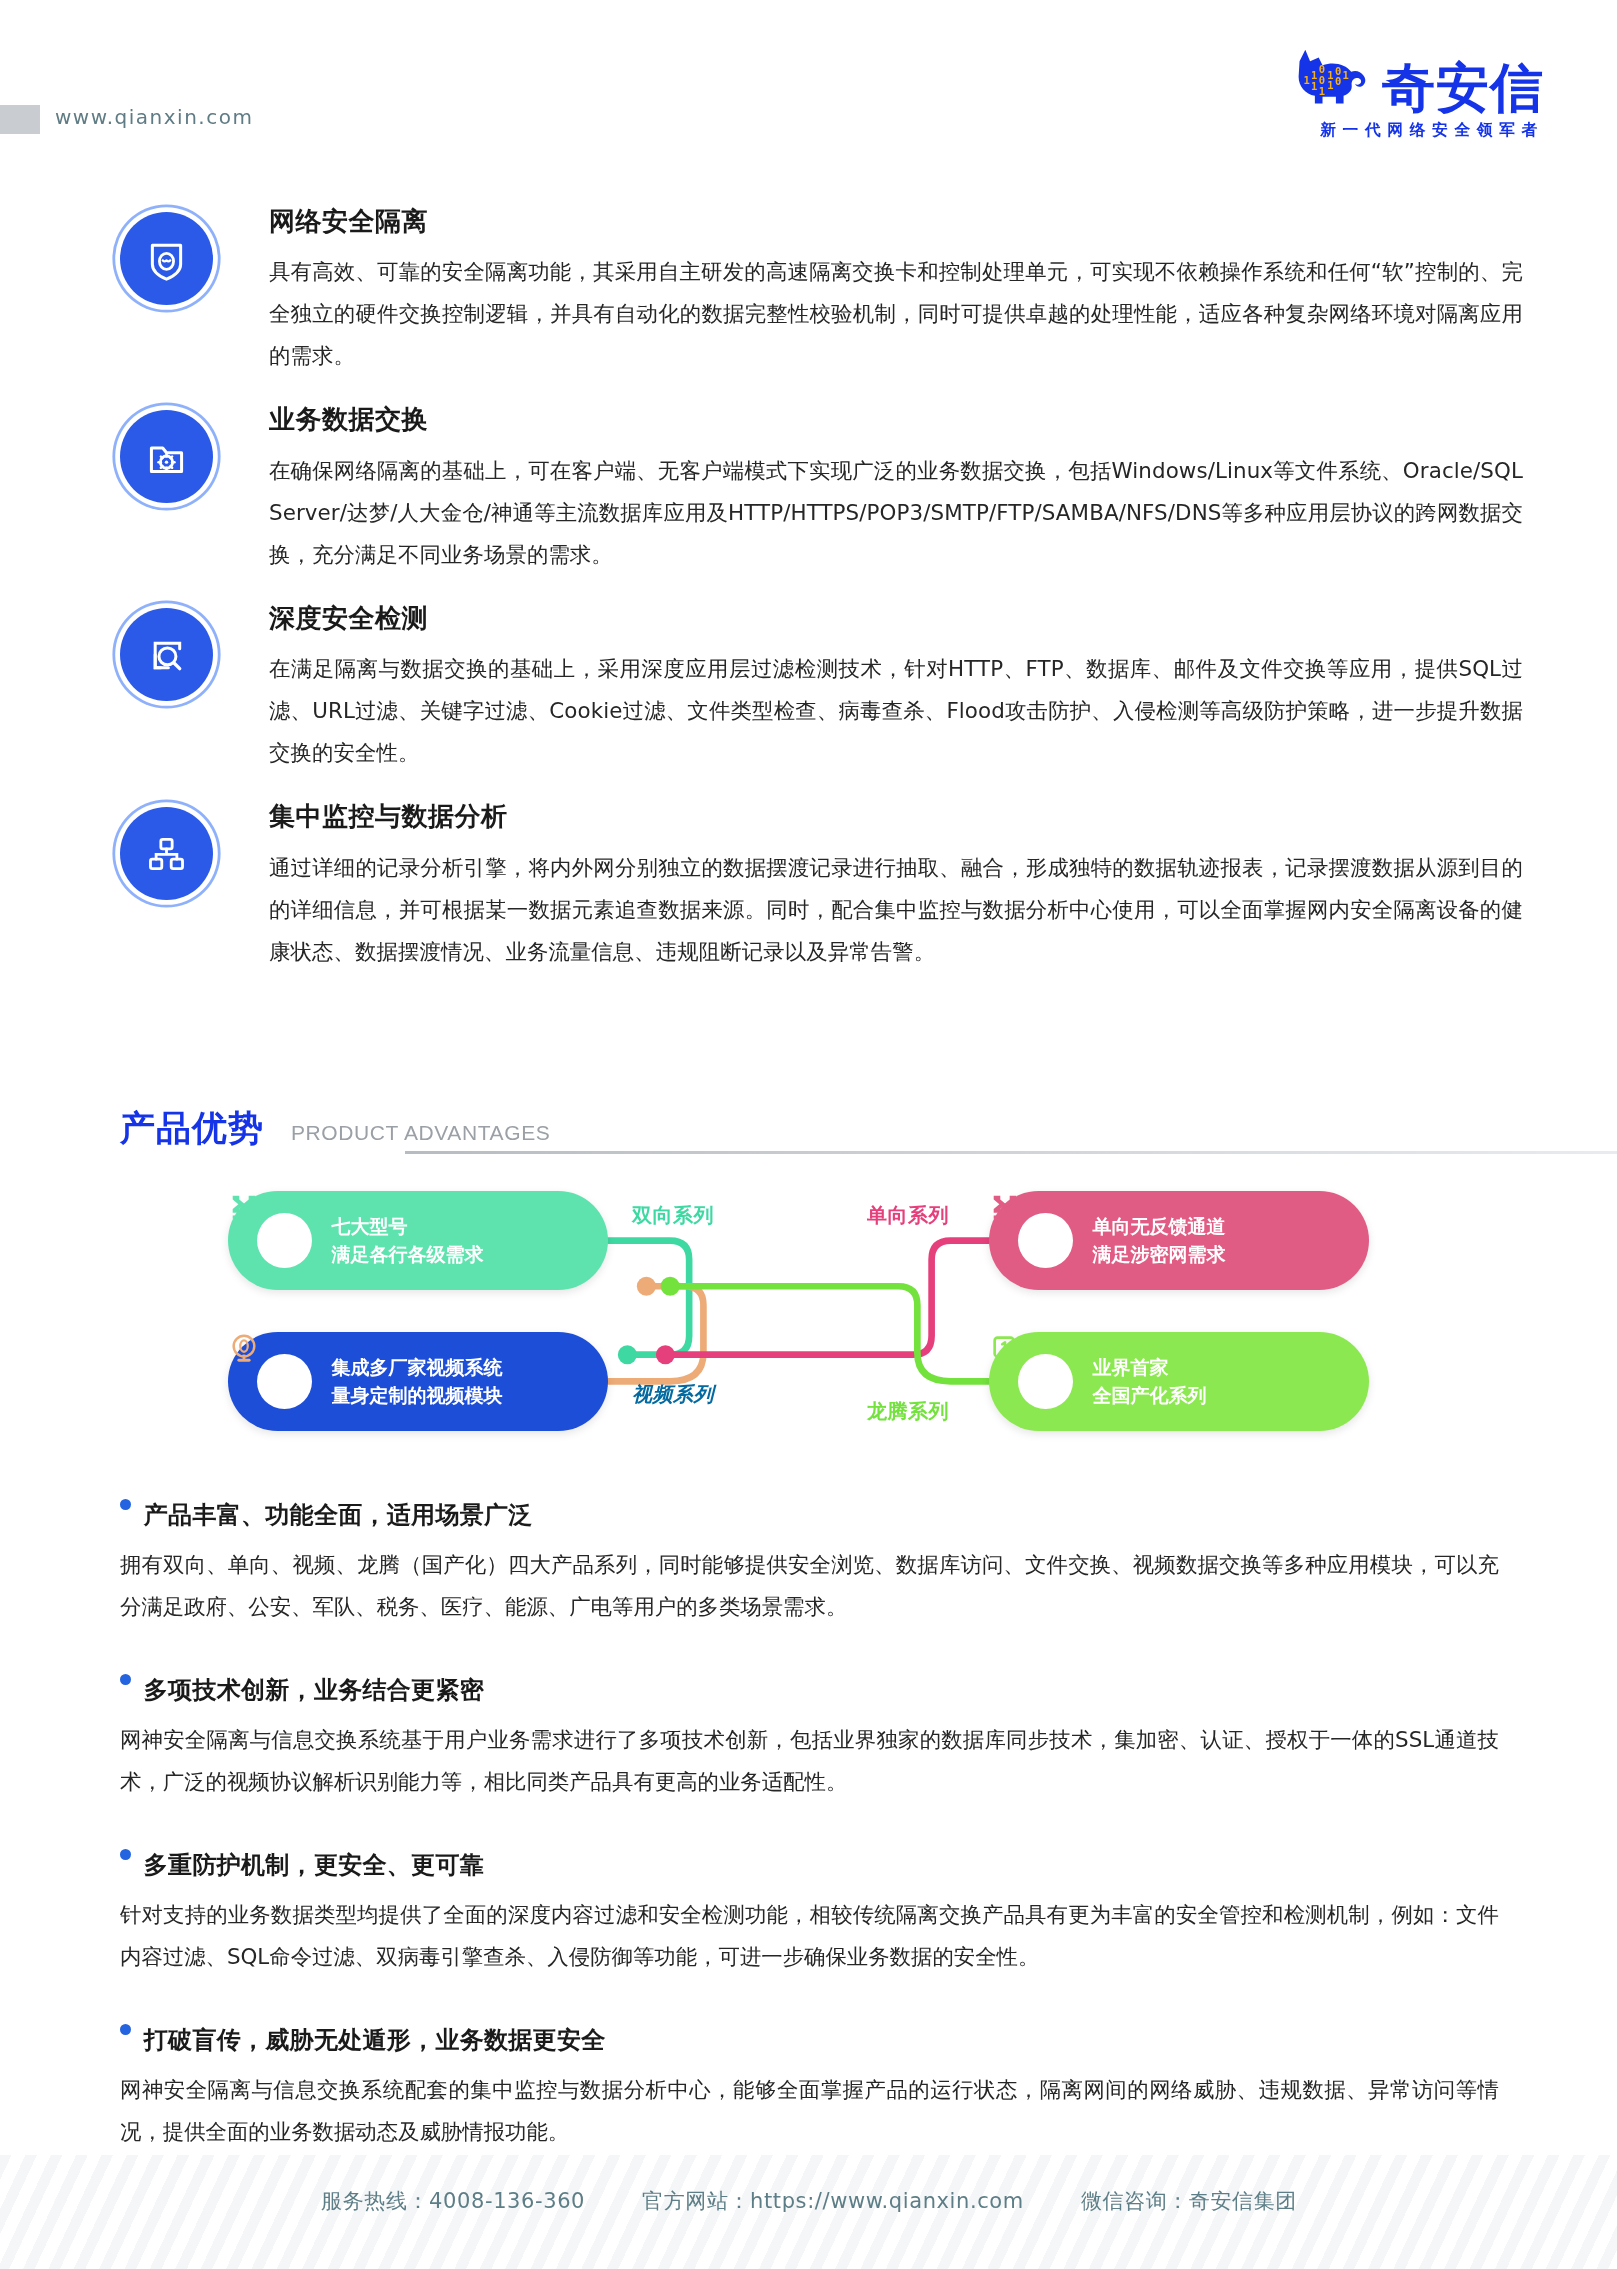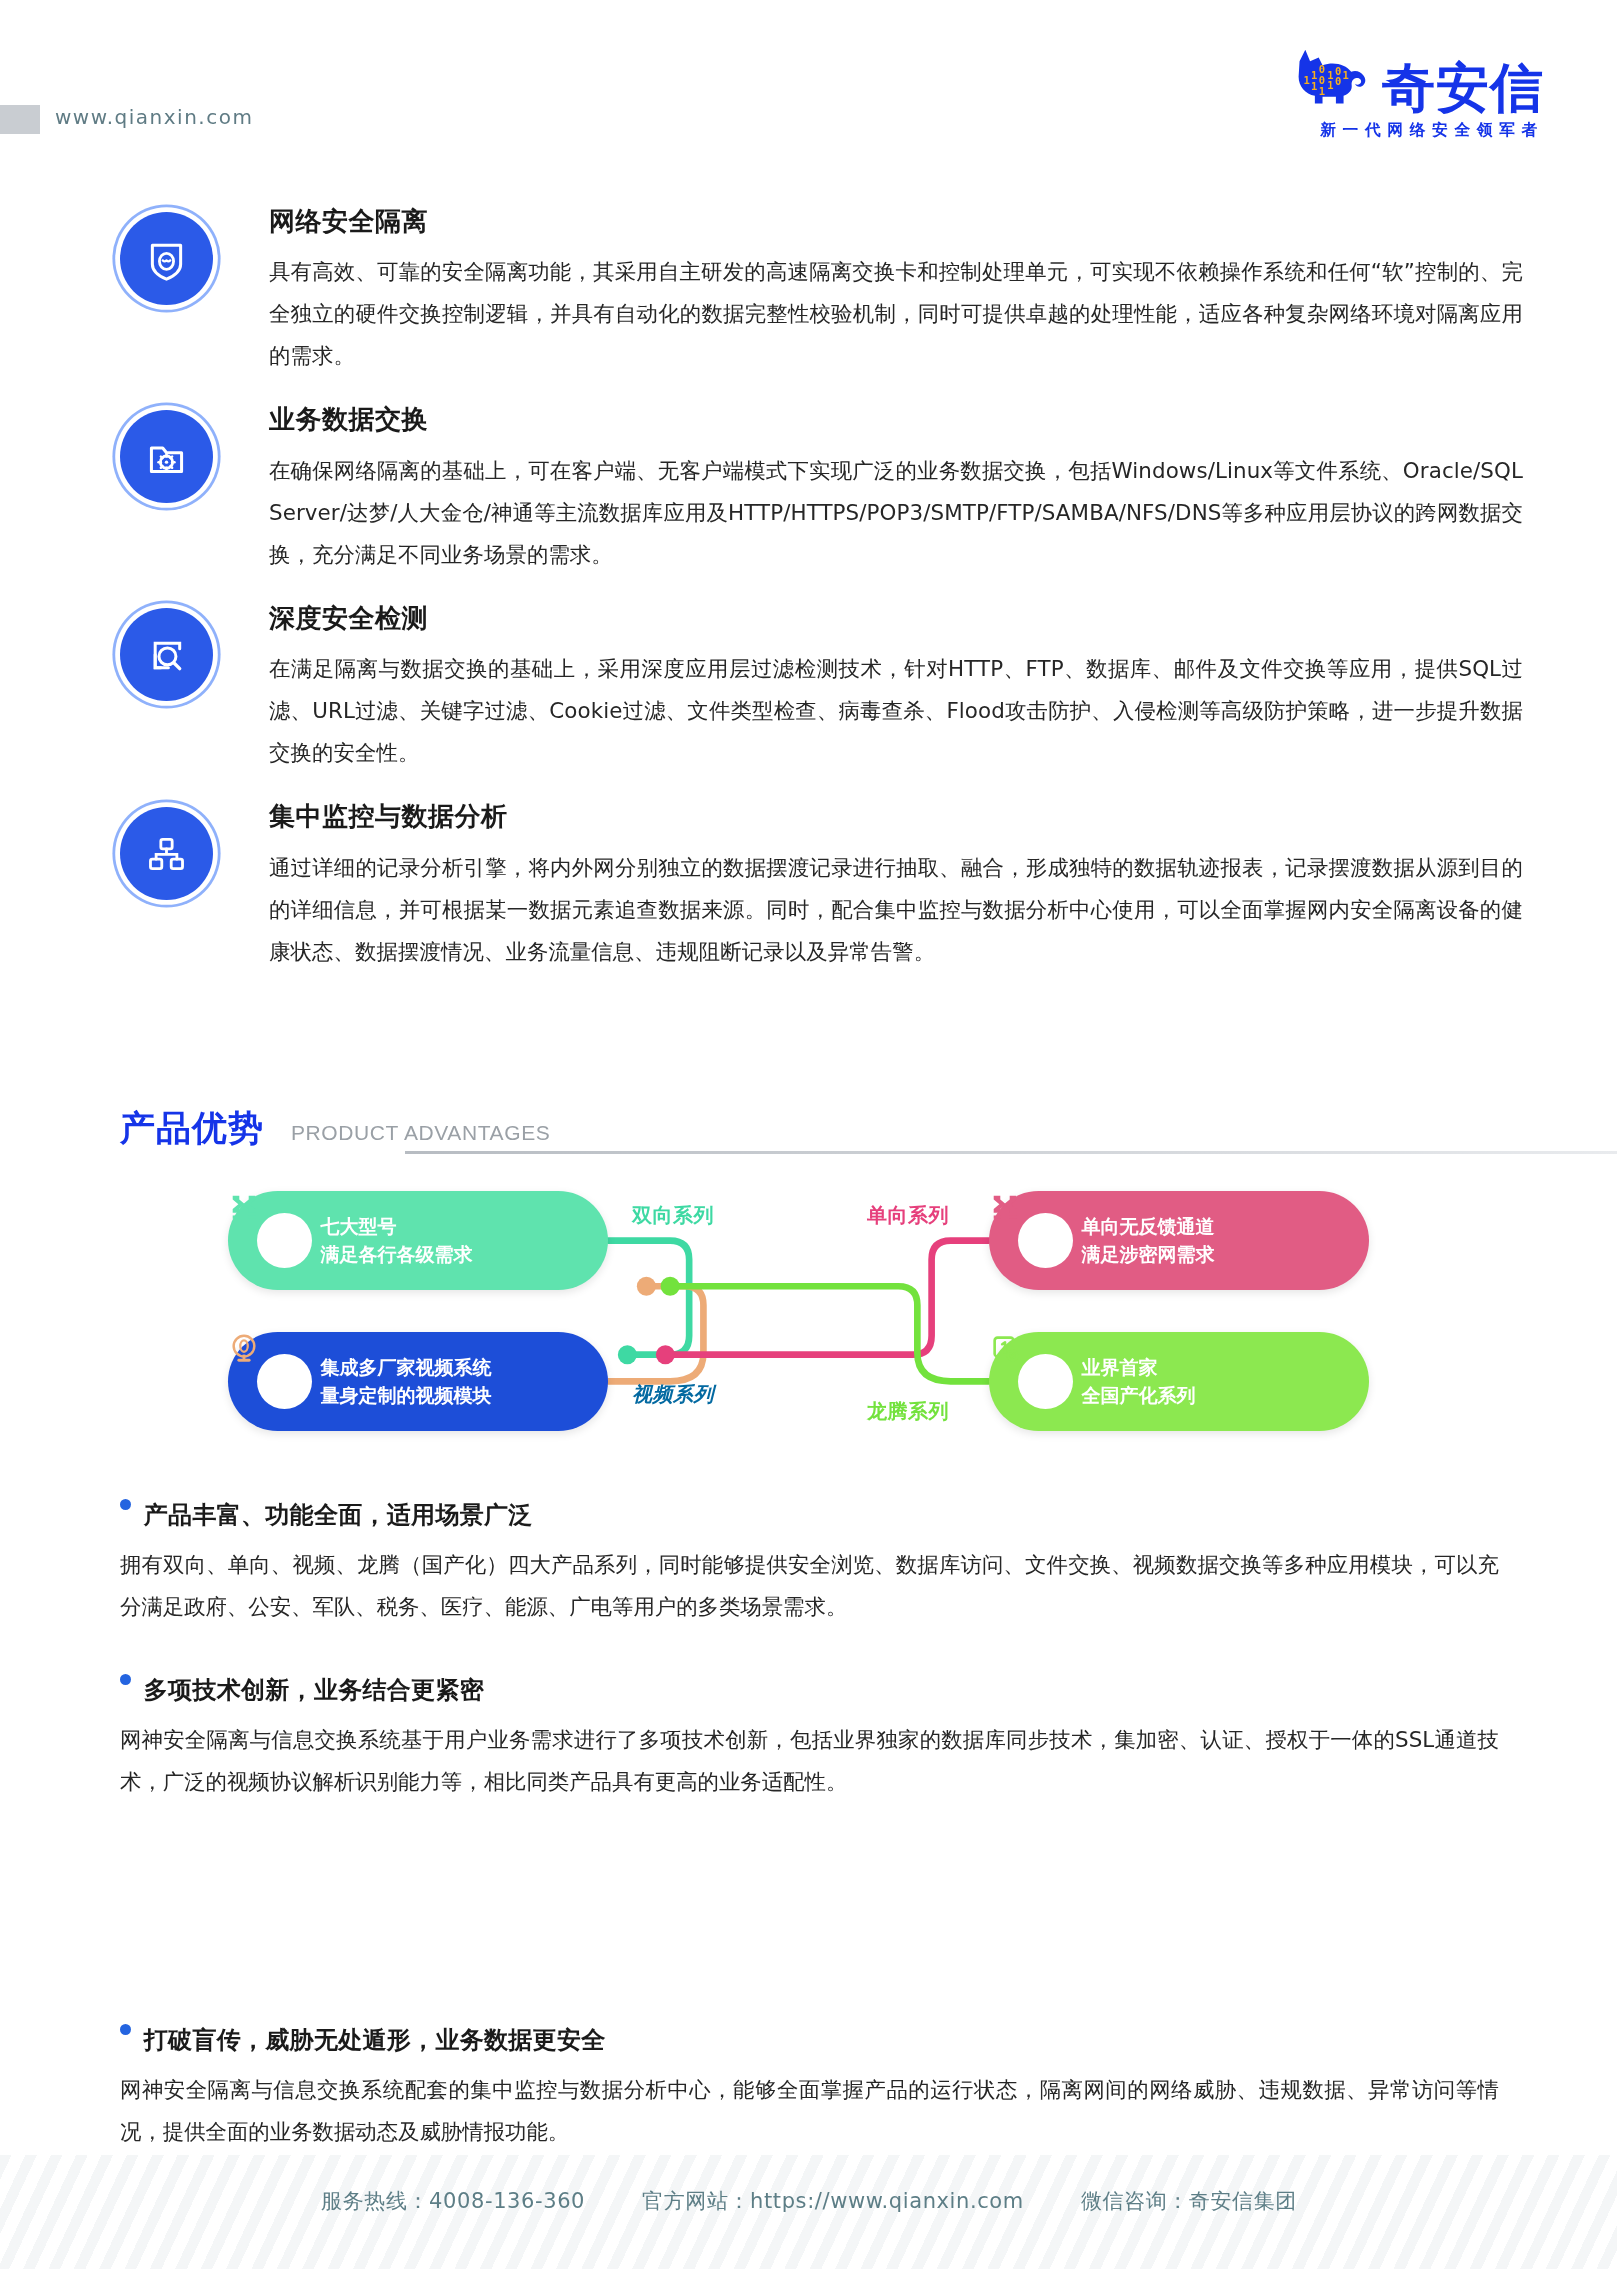--- a/index.html
+++ b/index.html
@@ -159,21 +159,21 @@
     width: 55px; height: 55px;
     margin-left: 28.5px;
     border-radius: 50%;
     background: #ffffff;
     display: flex;
     align-items: center;
     justify-content: center;
     flex: 0 0 auto;
   }
   .pill-text {
-    margin-left: 9px;
+    margin-left: 20px;
     color: #ffffff;
     font-size: 19px;
     line-height: 27.6px;
     font-weight: bold;
     font-family: "DejaVu Sans", sans-serif;
   }
   .pill-a { left: 0px;   top: 0px;   background: #5fe3ae; }
   .pill-b { left: 0px;   top: 141px; background: #1d4ed8; text-align: center; }
   .pill-c { left: 761px; top: 0px;   background: #e15c84; }
   .pill-d { left: 761px; top: 141px; background: #8ce850; }
@@ -451,20 +451,27 @@
   </div>
 
   <div class="adv adv-1">
     <div class="adv-head">
       <span class="adv-dot"></span>
       <span class="adv-title">多项技术创新，业务结合更紧密</span>
     </div>
     <div class="adv-text">网神安全隔离与信息交换系统基于用户业务需求进行了多项技术创新，包括业界独家的数据库同步技术，集加密、认证、授权于一体的SSL通道技术，广泛的视频协议解析识别能力等，相比同类产品具有更高的业务适配性。</div>
   </div>
 
+  <div class="adv adv-2">
+    <div class="adv-head">
+      <span class="adv-dot"></span>
+      <span class="adv-title">多重防护机制，更安全、更可靠</span>
+    </div>
+    <div class="adv-text">针对支持的业务数据类型均提供了全面的深度内容过滤和安全检测功能，相较传统隔离交换产品具有更为丰富的安全管控和检测机制，例如：文件内容过滤、SQL命令过滤、双病毒引擎查杀、入侵防御等功能，可进一步确保业务数据的安全性。</div>
+  </div>
 
   <div class="adv adv-3">
     <div class="adv-head">
       <span class="adv-dot"></span>
       <span class="adv-title">打破盲传，威胁无处遁形，业务数据更安全</span>
     </div>
     <div class="adv-text">网神安全隔离与信息交换系统配套的集中监控与数据分析中心，能够全面掌握产品的运行状态，隔离网间的网络威胁、违规数据、异常访问等情况，提供全面的业务数据动态及威胁情报功能。</div>
   </div>
 
   <div class="footer">

